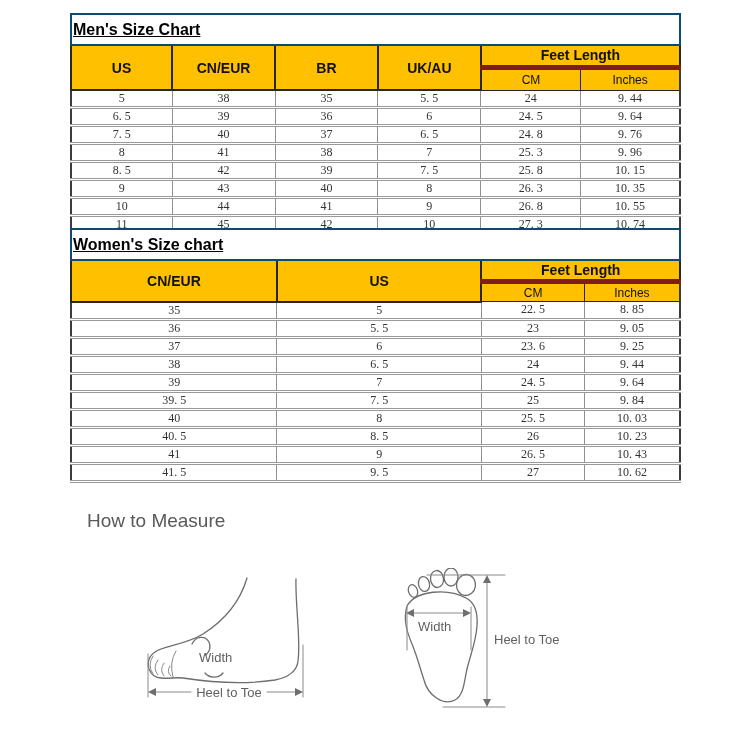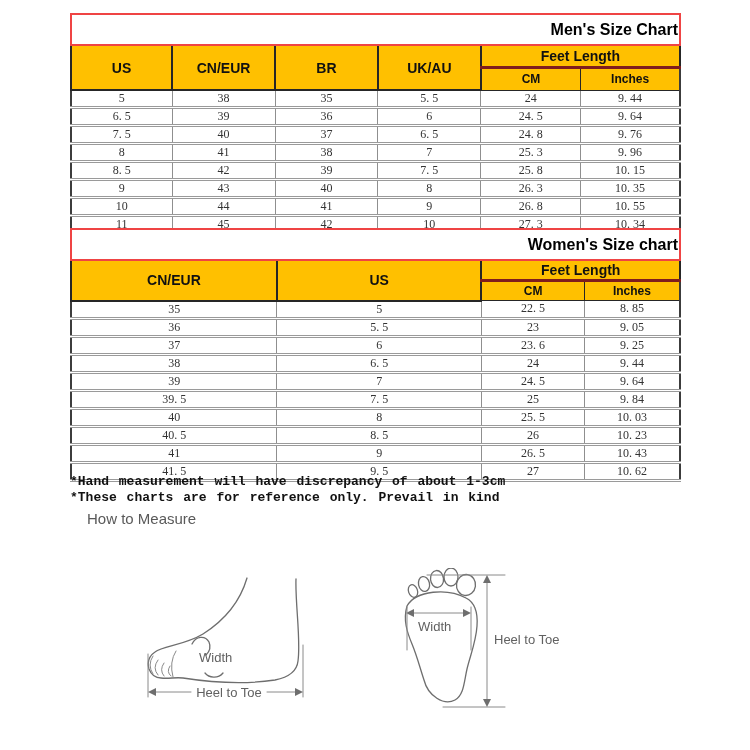--- a/index.html
+++ b/index.html
@@ -4,39 +4,39 @@
 <style>
   html,body{margin:0;padding:0;background:#fff;}
   .page{position:relative;width:750px;height:750px;background:#ffffff;overflow:hidden;
         font-family:"Liberation Sans",sans-serif;}
 
   
   table.size{position:absolute;left:70px;width:611px;border-collapse:collapse;
              table-layout:fixed;border:2px solid #3c3c3c;}
   #mens-table{top:13px;}
   #womens-table{top:228px;}
-  th.tbl-title{height:27px;background:#ffffff;border:2px solid #ef4444;
-               font-size:16px;font-weight:bold;color:#000;text-align:right;}
+  th.tbl-title{height:27px;background:#ffffff;border:2px solid #0c4a6e;
+               font-size:16px;font-weight:bold;color:#000;text-align:left;text-decoration:underline;}
   th.hdr{background:#FFC000;border:2px solid #262626;font-size:14px;
          font-weight:bold;color:#111;text-align:center;}
-  th.feet{border-bottom:3px solid #7f1d1d;}
+  th.feet{border-bottom:5px solid #7f1d1d;}
   th.sub{background:#FFC000;border:1px solid #262626;font-size:12px;
-         font-weight:bold;color:#111;text-align:center;}
+         font-weight:normal;color:#111;text-align:center;}
   tr.feet-row-m{height:22px;} tr.sub-row-m{height:23px;}
   tr.feet-row-w{height:20px;} tr.sub-row-w{height:20px;}
   tbody tr{height:17px;}
   tbody td{border:1px solid #8f8f8f;border-bottom:3px double #9a9a9a;padding:0;
            text-align:center;font-family:"Liberation Serif",serif;
            font-size:12px;color:#333;}
 
   
   .notes{position:absolute;left:70px;top:474px;
          font-family:"Liberation Mono",monospace;font-weight:bold;
          font-size:13px;color:#111;line-height:16px;word-spacing:2px;}
-  .howto-heading{position:absolute;left:87px;top:510px;font-size:15px;color:#595959;}
+  .howto-heading{position:absolute;left:87px;top:510px;font-size:19px;color:#595959;}
   .howto-subtitle{position:absolute;left:87px;top:539px;font-size:12.5px;color:#333;}
   .measure-caption{position:absolute;left:155px;top:706px;font-size:13px;color:#2b2b2b;}
 
   
   .illus{position:absolute;}
   #foot-side{left:145px;top:572px;}
   #foot-top{left:398px;top:568px;}
   .illus path,.illus line,.illus ellipse{fill:none;stroke:#6e6e6e;stroke-width:1.3;
         stroke-linecap:round;stroke-linejoin:round;}
   .illus .thin{stroke-width:1;stroke:#8a8a8a;}
@@ -130,21 +130,21 @@
           <td>9</td>
           <td>26. 8</td>
           <td>10. 55</td>
         </tr>
         <tr>
           <td>11</td>
           <td>45</td>
           <td>42</td>
           <td>10</td>
           <td>27. 3</td>
-          <td>10. 34</td>
+          <td>10. 74</td>
         </tr>
       </tbody>
   </table>
 
   <table class="size" id="womens-table">
     <colgroup>
       <col style="width:33.8%">
         <col style="width:33.6%">
       <col style="width:16.9%">
         <col style="width:15.7%">
@@ -220,24 +220,20 @@
         </tr>
         <tr>
           <td>41. 5</td>
           <td>9. 5</td>
           <td>27</td>
           <td>10. 62</td>
         </tr>
       </tbody>
   </table>
 
-  <div class="notes">
-    <div>*Hand measurement will have discrepancy of about 1-3cm</div>
-    <div>*These charts are for reference only. Prevail in kind</div>
-  </div>
 
   <div class="howto-heading">How to Measure</div>
 
   <svg class="illus" id="foot-side" width="165" height="138" viewBox="0 0 165 138">
     <path d="M102,6 C95,30 80,48 58,62 C40,73 18,74 10,80
              C4,84 2,90 4,97 C6,102 10,106 16,106 C24,107 30,105 38,106
              C70,111 104,112 130,108 C145,105 152,99 153,89 C156,68 150,30 151,7"></path>
     <path class="thin" d="M8,84 q-6,9 0,18 M13,88 q-6,8 0,15
              M19,91 q-5,7 0,13 M25,94 q-4,6 1,10 M31,79 q-7,11 -3,26"></path>
     <path d="M47,72 C51,64 60,63 64,70 M64,70 q3,7 -3,13

